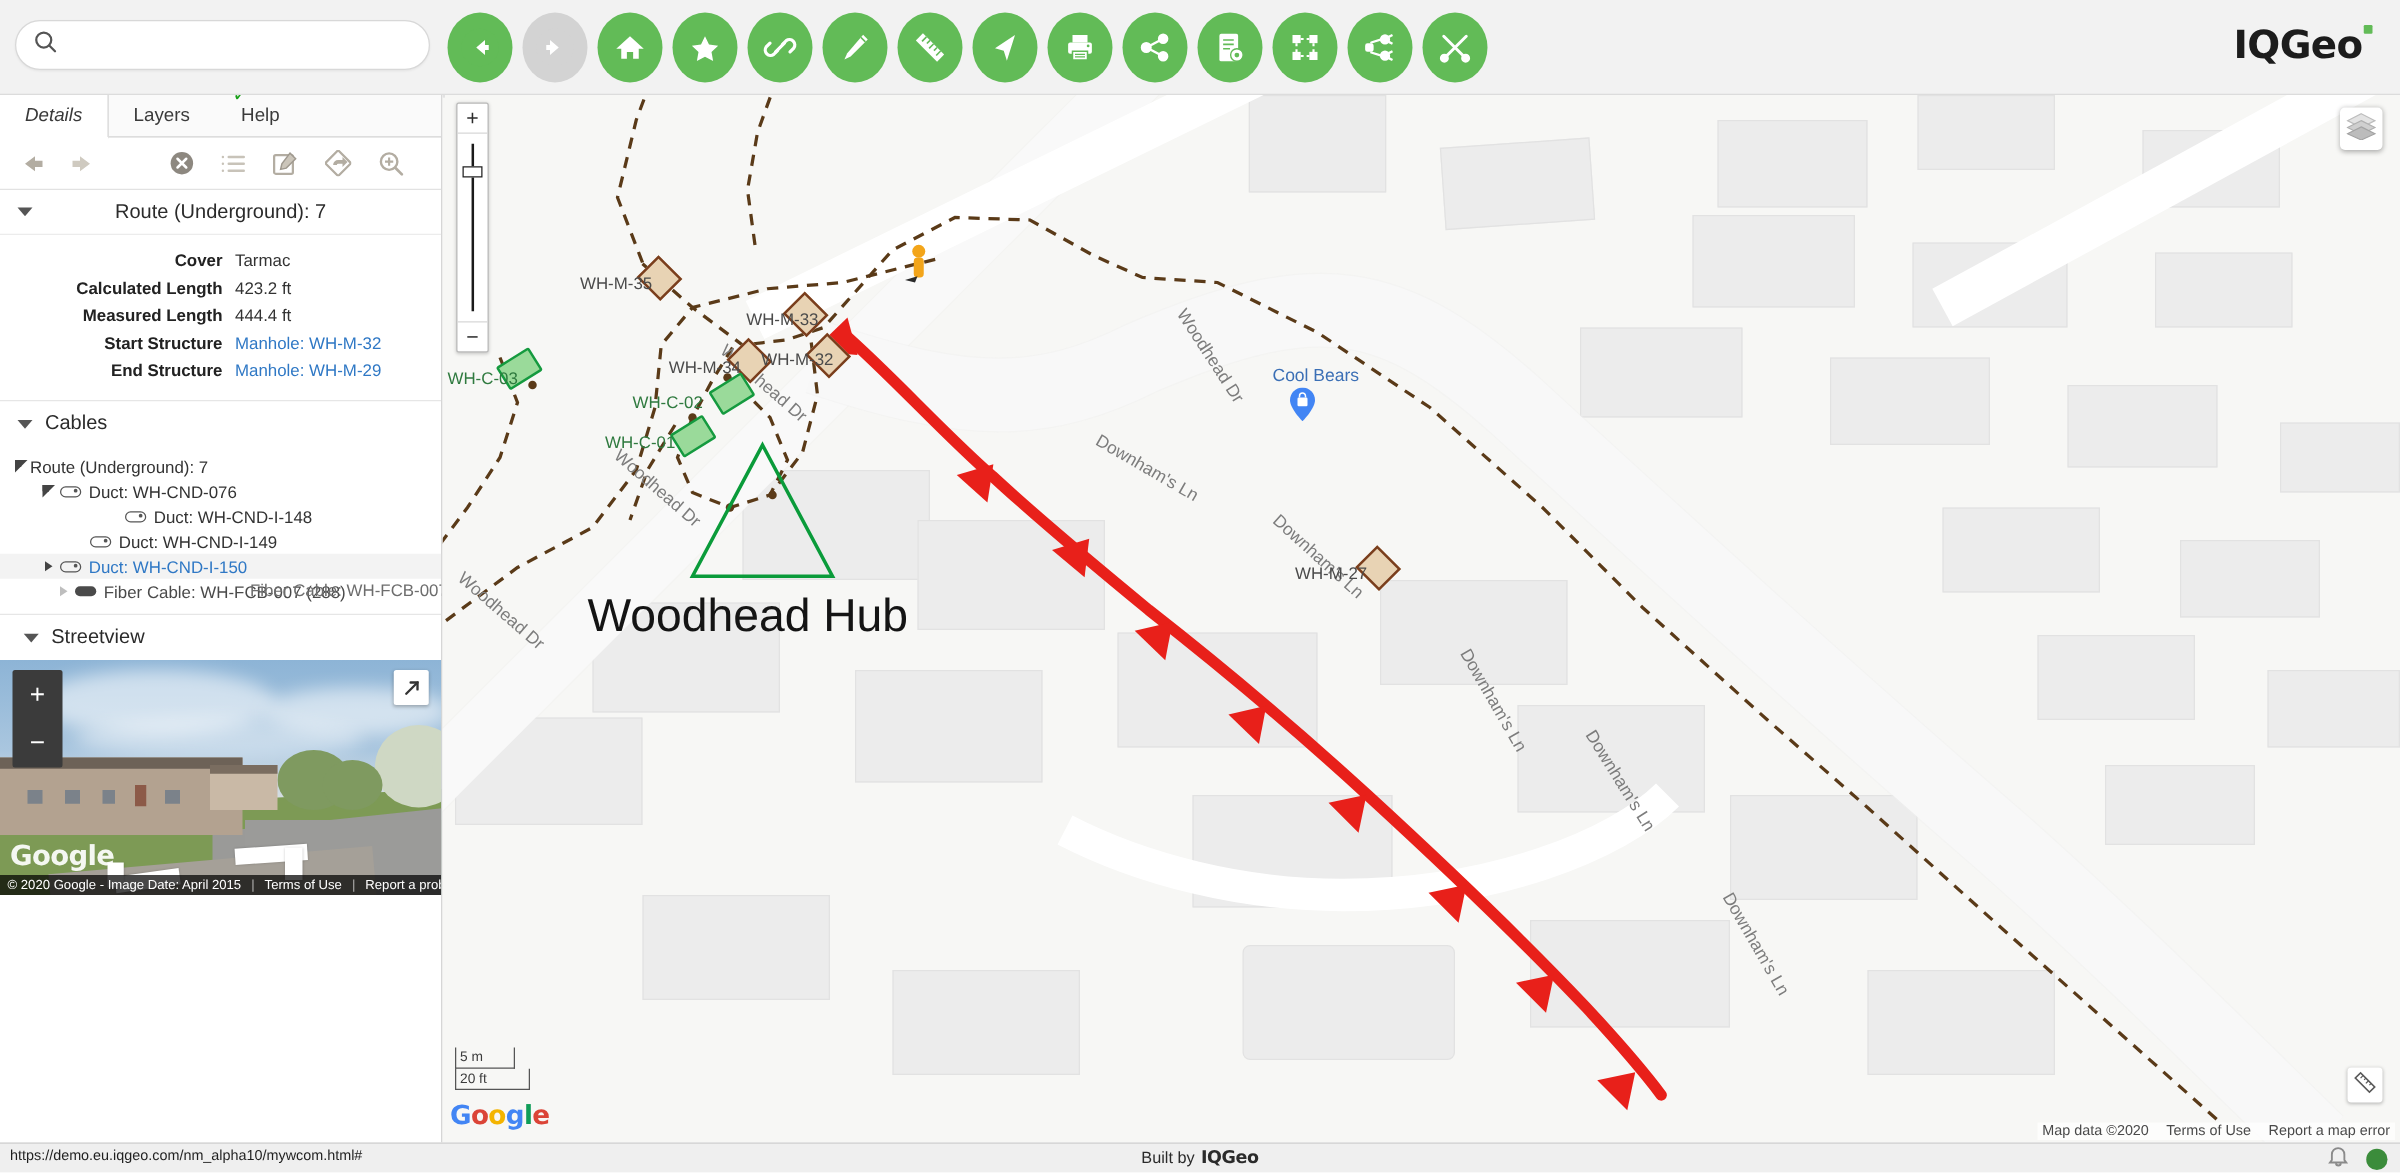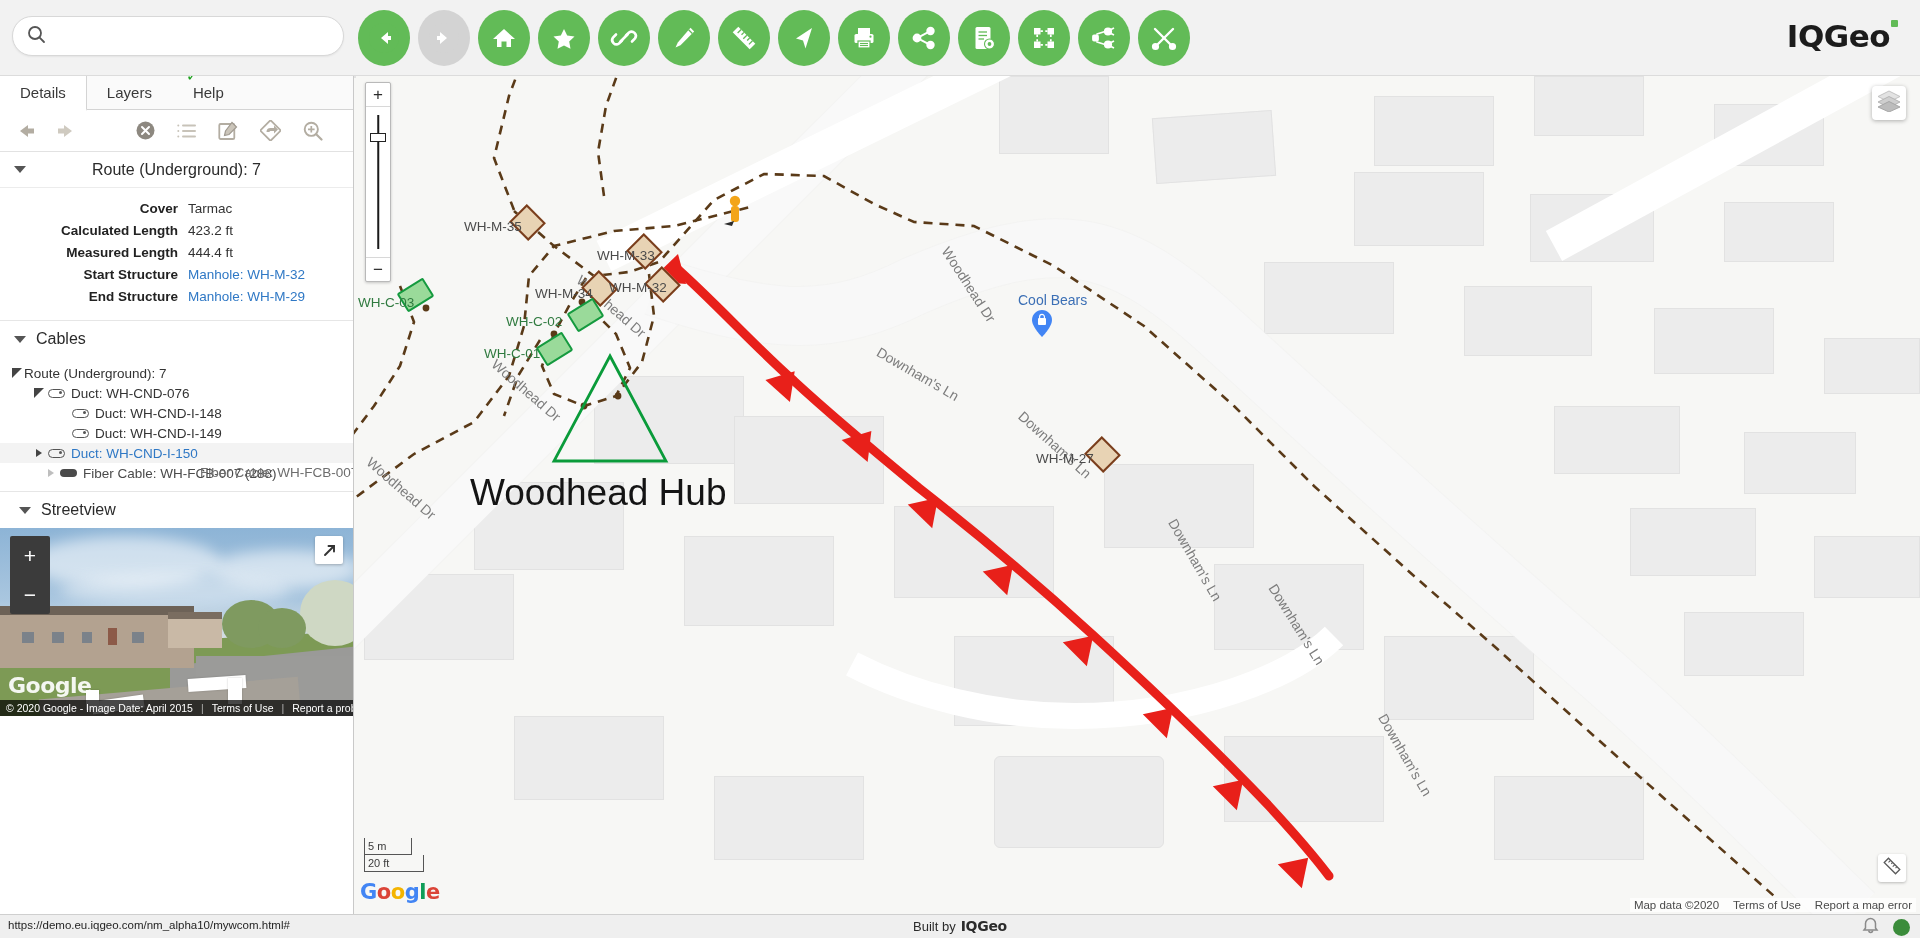--- a/index.html
+++ b/index.html
@@ -57,21 +57,21 @@
   .tabs { display: flex; height: 34px; border-bottom: 1px solid #d4d4d4; background: #fafafa; }
   .tab {
     padding: 0 20px; height: 34px; line-height: 33px; font-size: 15px;
     color: #3a3a3a; cursor: pointer; border-right: 1px solid transparent;
   }
   .tab.active {
     background: #fff; border-bottom: 2px solid #fff; position: relative; top: 0;
     border-left: 1px solid #d4d4d4; border-right: 1px solid #d4d4d4;
     margin-bottom: -1px; height: 35px;
   }
-  .tab:first-child.active { border-left: none; }
+  .tab:first-child.active { border-left: none; font-style: italic; }
 
   .panel-toolbar {
     height: 42px; display: flex; align-items: center;
     border-bottom: 1px solid #e2e2e2; padding: 0 14px; gap: 20px;
   }
   .ptb-left { display: flex; gap: 20px; }
   .ptb-right { display: flex; gap: 22px; margin-left: auto; margin-right: 16px; }
   .picon { cursor: pointer; display: flex; align-items: center; }
 
   .section-head {
@@ -459,21 +459,21 @@
       </div>
 
       <div class="tnode" style="padding-left:32px;">
         <span class="tw">
             <span class="arr-open"></span>
           </span>
         <span class="duct-ico"></span>
         <span class="tlabel">Duct: WH-CND-076</span>
       </div>
 
-      <div class="tnode" style="padding-left:56px;text-align:center;">
+      <div class="tnode" style="padding-left:84px;text-align:center;">
         <span class="tw"></span>
         <span class="duct-ico"></span>
         <span class="tlabel">Duct: WH-CND-I-148</span>
       </div>
 
       <div class="tnode" style="padding-left:56px;">
         <span class="tw"></span>
         <span class="duct-ico"></span>
         <span class="tlabel">Duct: WH-CND-I-149</span>
       </div>

